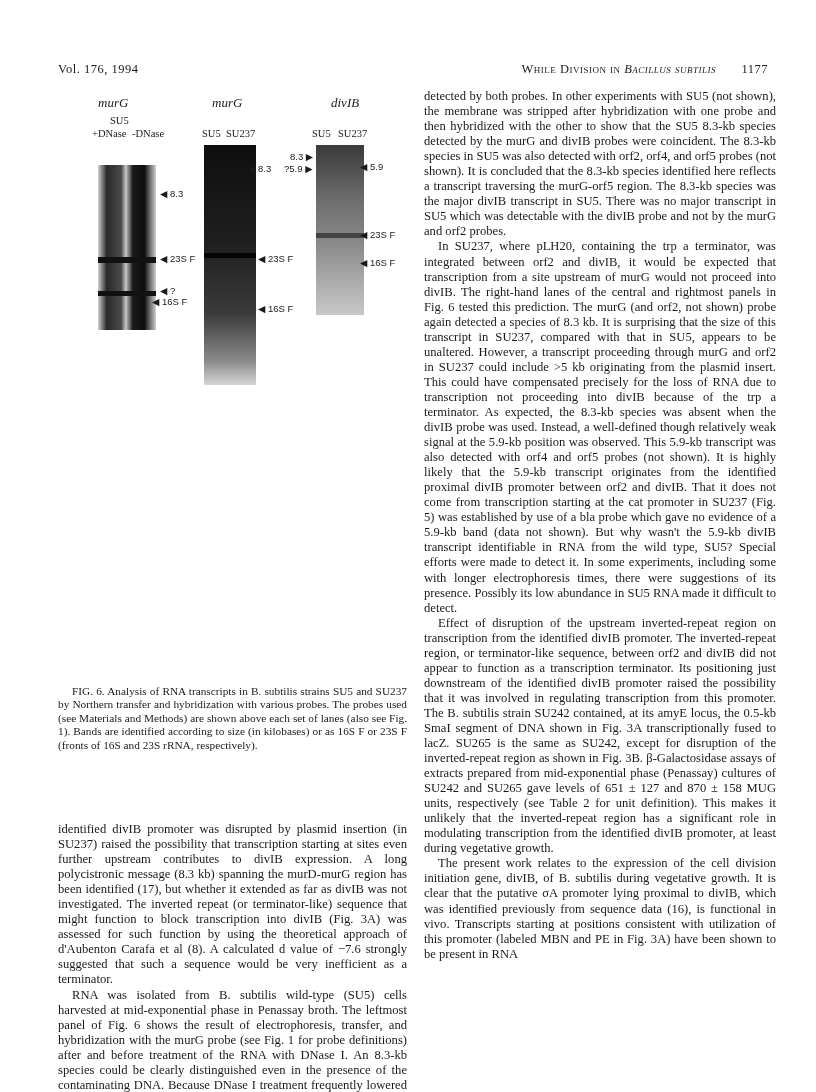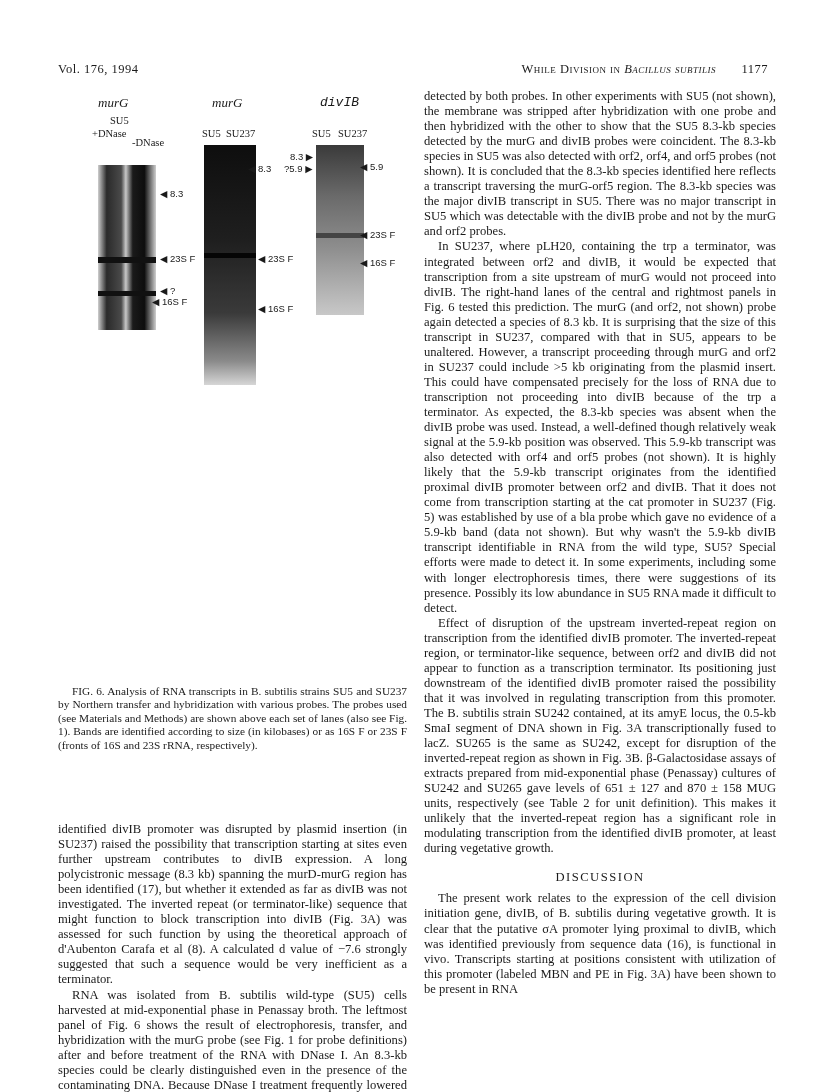--- a/index.html
+++ b/index.html
@@ -35,39 +35,39 @@
   <span class="vol">Vol. 176, 1994</span>
   <span class="title" style="font-variant: small-caps;"><span>While Division in </span><i>Bacillus subtilis</i></span>
   <span class="pg">1177</span>
 </div>
 
 <div class="fig">
 
   <span class="lbl it" style="left:8px; top:0px;">murG</span>
   <span class="lbl" style="left:20px; top:20px; font-size:10.5px;">SU5</span>
   <span class="lbl" style="left:2px; top:33px; font-size:10.5px;">+DNase</span>
-  <span class="lbl" style="left:42px; top:42px; font-size:10.5px;">-DNase</span>
+  <span class="lbl" style="left:42px; top:33px; font-size:10.5px;">-DNase</span>
   <div class="lane" style="left:8px; top:70px; width:58px; height:165px; background:linear-gradient(90deg,#cfcfcf 0%,#2a2a2a 15%,#4a4a4a 40%,#c8c8c8 48%,#1a1a1a 60%,#0d0d0d 80%,#cfcfcf 100%);"></div>
   <div style="position:absolute; left:8px; top:162px; width:58px; height:6px; background:#111;"></div>
   <div style="position:absolute; left:8px; top:196px; width:58px; height:5px; background:#111;"></div>
   <span class="mk" style="left:70px; top:93px;"><span>◀</span> <span>8.3</span></span>
   <span class="mk" style="left:70px; top:158px;"><span>◀</span> <span>23S F</span></span>
   <span class="mk" style="left:70px; top:190px;"><span>◀</span> <span>?</span></span>
   <span class="mk" style="left:62px; top:201px;"><span>◀</span> <span>16S F</span></span>
 
   <span class="lbl it" style="left:122px; top:0px;">murG</span>
   <span class="lbl" style="left:112px; top:33px; font-size:10.5px;">SU5</span>
   <span class="lbl" style="left:136px; top:33px; font-size:10.5px;">SU237</span>
   <div class="lane" style="left:114px; top:50px; width:52px; height:240px; background:linear-gradient(180deg,#0e0e0e 0%,#1f1f1f 40%,#3a3a3a 70%,#8a8a8a 90%,#d6d6d6 100%);"></div>
   <div style="position:absolute; left:114px; top:158px; width:52px; height:5px; background:#050505;"></div>
   <span class="mk" style="left:158px; top:68px;"><span>◀</span> <span>8.3</span></span>
   <span class="mk" style="left:168px; top:158px;"><span>◀</span> <span>23S F</span></span>
   <span class="mk" style="left:168px; top:208px;"><span>◀</span> <span>16S F</span></span>
 
-  <span class="lbl it" style="left:230px; top:0px;font-family:Liberation Mono, monospace;">divIB</span>
+  <span class="lbl it" style="left:241px; top:0px;">divIB</span>
   <span class="lbl" style="left:222px; top:33px; font-size:10.5px;">SU5</span>
   <span class="lbl" style="left:248px; top:33px; font-size:10.5px;">SU237</span>
   <div class="lane" style="left:226px; top:50px; width:48px; height:170px; background:linear-gradient(180deg,#3a3a3a 0%,#6a6a6a 30%,#8d8d8d 60%,#c8c8c8 100%);"></div>
   <div style="position:absolute; left:226px; top:138px; width:48px; height:5px; background:#444;"></div>
   <span class="mk" style="left:200px; top:56px;"><span>8.3</span> <span>▶</span></span>
   <span class="mk" style="left:194px; top:68px;"><span>?5.9</span> <span>▶</span></span>
   <span class="mk" style="left:270px; top:66px;"><span>◀</span> <span>5.9</span></span>
   <span class="mk" style="left:270px; top:134px;"><span>◀</span> <span>23S F</span></span>
   <span class="mk" style="left:270px; top:162px;"><span>◀</span> <span>16S F</span></span>
 </div>
@@ -79,15 +79,14 @@
 <div class="col" id="left-top">
   <p class="noind">identified divIB promoter was disrupted by plasmid insertion (in SU237) raised the possibility that transcription starting at sites even further upstream contributes to divIB expression. A long polycistronic message (8.3 kb) spanning the murD-murG region has been identified (17), but whether it extended as far as divIB was not investigated. The inverted repeat (or terminator-like) sequence that might function to block transcription into divIB (Fig. 3A) was assessed for such function by using the theoretical approach of d'Aubenton Carafa et al (8). A calculated d value of −7.6 strongly suggested that such a sequence would be very inefficient as a terminator.</p>
   <p>RNA was isolated from B. subtilis wild-type (SU5) cells harvested at mid-exponential phase in Penassay broth. The leftmost panel of Fig. 6 shows the result of electrophoresis, transfer, and hybridization with the murG probe (see Fig. 1 for probe definitions) after and before treatment of the RNA with DNase I. An 8.3-kb species could be clearly distinguished even in the presence of the contaminating DNA. Because DNase I treatment frequently lowered the hybridization signal from the RNA, it was not used routinely. The sharp bands, labeled 23SF and 16SF, represent the fronts of the 23S and 16S rRNA species, respectively. Two extra bands appeared between these two, one just below the 23S front with a size equivalent to 1.5 kb, and another that coincides exactly with the 16S rRNA (confirmed by hybridization with an rrnO probe). While the latter probably does reflect hybridization to 16S rRNA, it is of interest that of all the probes used in the present work, this band was detected only with the adjacent murG and orf2 probes. For this reason, the band is marked with a question mark. The pair of faint bands at the bottom of the gel were 0.5 and 0.4 kb in size.</p>
 
 </div>
 
 <div class="col" id="right">
   <p class="noind">detected by both probes. In other experiments with SU5 (not shown), the membrane was stripped after hybridization with one probe and then hybridized with the other to show that the SU5 8.3-kb species detected by the murG and divIB probes were coincident. The 8.3-kb species in SU5 was also detected with orf2, orf4, and orf5 probes (not shown). It is concluded that the 8.3-kb species identified here reflects a transcript traversing the murG-orf5 region. The 8.3-kb species was the major divIB transcript in SU5. There was no major transcript in SU5 which was detectable with the divIB probe and not by the murG and orf2 probes.</p>
   <p>In SU237, where pLH20, containing the trp a terminator, was integrated between orf2 and divIB, it would be expected that transcription from a site upstream of murG would not proceed into divIB. The right-hand lanes of the central and rightmost panels in Fig. 6 tested this prediction. The murG (and orf2, not shown) probe again detected a species of 8.3 kb. It is surprising that the size of this transcript in SU237, compared with that in SU5, appears to be unaltered. However, a transcript proceeding through murG and orf2 in SU237 could include &gt;5 kb originating from the plasmid insert. This could have compensated precisely for the loss of RNA due to transcription not proceeding into divIB because of the trp a terminator. As expected, the 8.3-kb species was absent when the divIB probe was used. Instead, a well-defined though relatively weak signal at the 5.9-kb position was observed. This 5.9-kb transcript was also detected with orf4 and orf5 probes (not shown). It is highly likely that the 5.9-kb transcript originates from the identified proximal divIB promoter between orf2 and divIB. That it does not come from transcription starting at the cat promoter in SU237 (Fig. 5) was established by use of a bla probe which gave no evidence of a 5.9-kb band (data not shown). But why wasn't the 5.9-kb divIB transcript identifiable in RNA from the wild type, SU5? Special efforts were made to detect it. In some experiments, including some with longer electrophoresis times, there were suggestions of its presence. Possibly its low abundance in SU5 RNA made it difficult to detect.</p>
   <p><span class="runin">Effect of disruption of the upstream inverted-repeat region on transcription from the identified divIB promoter.</span> <span>The inverted-repeat region, or terminator-like sequence, between orf2 and divIB did not appear to function as a transcription terminator. Its positioning just downstream of the identified divIB promoter raised the possibility that it was involved in regulating transcription from this promoter. The B. subtilis strain SU242 contained, at its amyE locus, the 0.5-kb SmaI segment of DNA shown in Fig. 3A transcriptionally fused to lacZ. SU265 is the same as SU242, except for disruption of the inverted-repeat region as shown in Fig. 3B. β-Galactosidase assays of extracts prepared from mid-exponential phase (Penassay) cultures of SU242 and SU265 gave levels of 651 ± 127 and 870 ± 158 MUG units, respectively (see Table 2 for unit definition). This makes it unlikely that the inverted-repeat region has a significant role in modulating transcription from the identified divIB promoter, at least during vegetative growth.</span></p>
-  <div class="heading">DISCUSSION</div>
   <p>The present work relates to the expression of the cell division initiation gene, divIB, of B. subtilis during vegetative growth. It is clear that the putative σA promoter lying proximal to divIB, which was identified previously from sequence data (16), is functional in vivo. Transcripts starting at positions consistent with utilization of this promoter (labeled MBN and PE in Fig. 3A) have been shown to be present in RNA</p>
 </div>
 
 </body></html>

